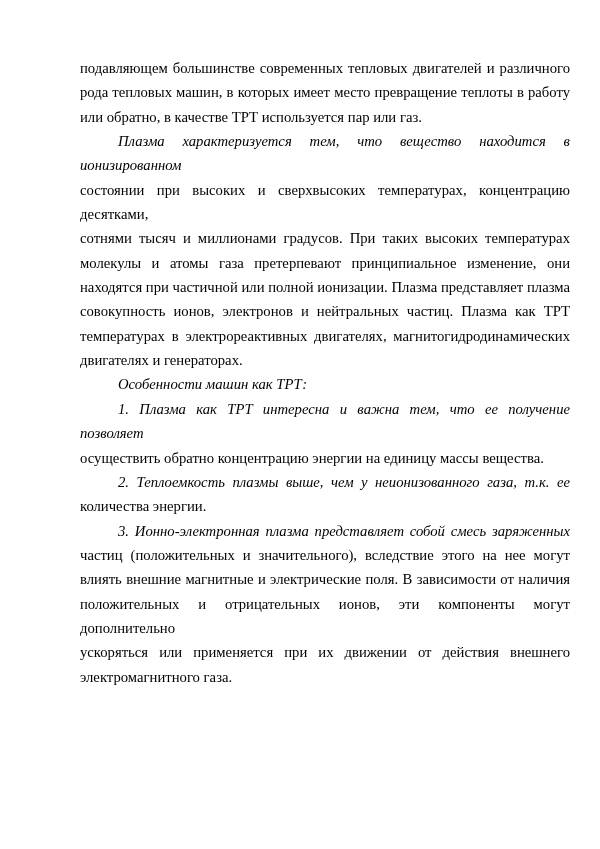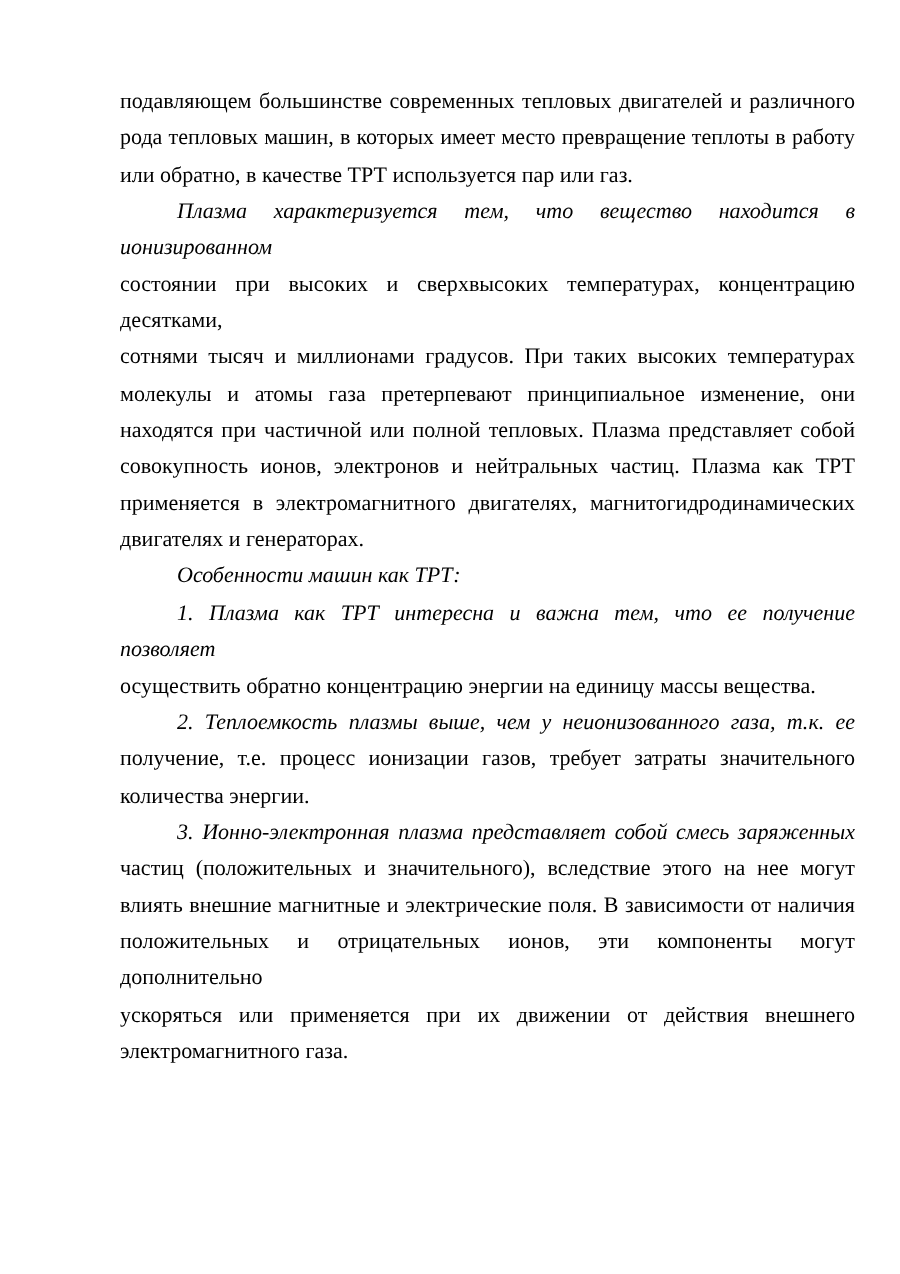--- a/index.html
+++ b/index.html
@@ -52,35 +52,34 @@
       <div class="paragraph">
         <div class="line">подавляющем большинстве современных тепловых двигателей и различного</div>
         <div class="line">рода тепловых машин, в которых имеет место превращение теплоты в работу</div>
         <div class="line last">или обратно, в качестве ТРТ используется пар или газ.</div>
       </div>
       <div class="paragraph">
         <div class="line indent">Плазма характеризуется тем, что вещество находится в ионизированном</div>
         <div class="line">состоянии при высоких и сверхвысоких температурах, концентрацию десятками,</div>
         <div class="line">сотнями тысяч и миллионами градусов. При таких высоких температурах</div>
         <div class="line">молекулы и атомы газа претерпевают принципиальное изменение, они</div>
-        <div class="line">находятся при частичной или полной тепловых. Плазма представляет собой</div>
+        <div class="line">находятся при частичной или полной ионизации. Плазма представляет плазма</div>
         <div class="line">совокупность ионов, электронов и нейтральных частиц. Плазма как ТРТ</div>
-        <div class="line">применяется в электромагнитного двигателях, магнитогидродинамических</div>
+        <div class="line">температурах в электрореактивных двигателях, магнитогидродинамических</div>
         <div class="line last">двигателях и генераторах.</div>
       </div>
       <div class="paragraph">
         <div class="line indent last">Особенности машин как ТРТ:</div>
       </div>
       <div class="paragraph">
         <div class="line indent">1. Плазма как ТРТ интересна и важна тем, что ее получение позволяет</div>
         <div class="line last">осуществить обратно концентрацию энергии на единицу массы вещества.</div>
       </div>
       <div class="paragraph">
         <div class="line indent">2. Теплоемкость плазмы выше, чем у неионизованного газа, т.к. ее</div>
-        <div class="line">получение, т.е. процесс ионизации газов, требует затраты значительного</div>
         <div class="line last">количества энергии.</div>
       </div>
       <div class="paragraph">
         <div class="line indent">3. Ионно-электронная плазма представляет собой смесь заряженных</div>
         <div class="line">частиц (положительных и значительного), вследствие этого на нее могут</div>
         <div class="line">влиять внешние магнитные и электрические поля. В зависимости от наличия</div>
         <div class="line">положительных и отрицательных ионов, эти компоненты могут дополнительно</div>
         <div class="line">ускоряться или применяется при их движении от действия внешнего</div>
         <div class="line last">электромагнитного газа.</div>
       </div>

